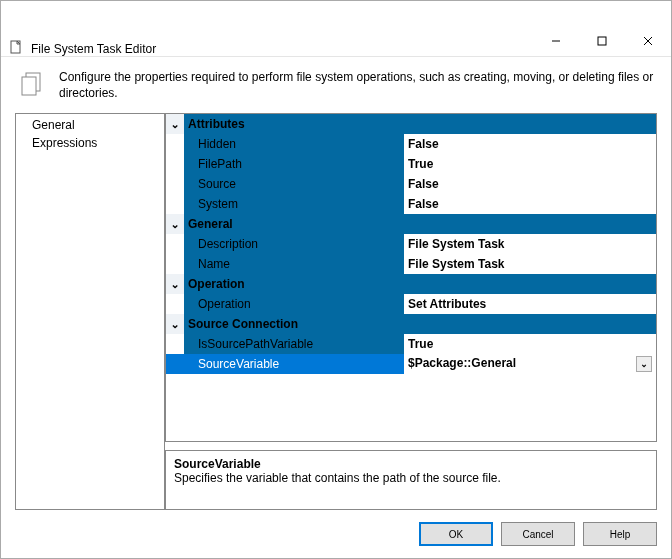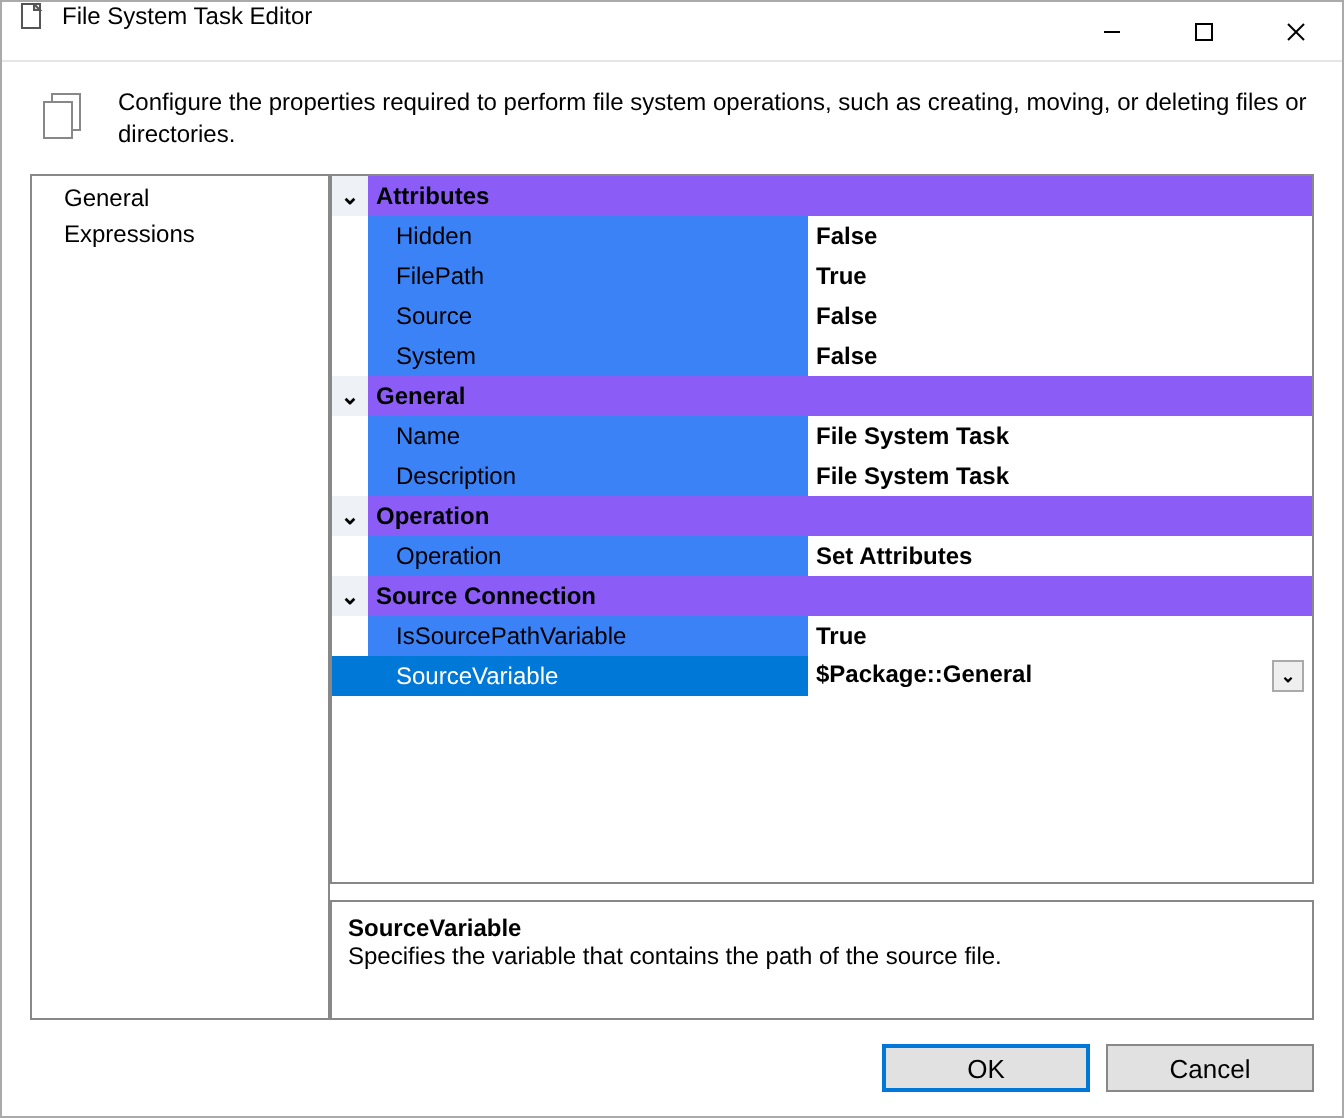--- a/index.html
+++ b/index.html
@@ -14,22 +14,23 @@
     width: 672px;
     height: 559px;
     border: 1px solid #aaa;
     background: #fff;
     display: flex;
     flex-direction: column;
   }
   .titlebar {
     height: 30px;
     display: flex;
-    align-items: flex-start;
+    align-items: flex-end;
     border-bottom: 1px solid #e5e5e5;
+    margin-top: 26px;
   }
   .title-icon {
     width: 16px; height: 16px;
     margin: 0 6px 0 8px;
     display: flex; align-items: center; justify-content: center;
   }
   .title-text { flex: 0 0 auto; font-size: 12px; }
   .title-spacer { flex: 1; }
   .winbtn {
     width: 46px; height: 30px;
@@ -78,31 +79,31 @@
   .propgrid {
     flex: 1;
     border: 1px solid #888;
     background: #fff;
     overflow: hidden;
     position: relative;
   }
   .pg-table { width: 100%; border-collapse: collapse; table-layout: fixed; }
   .pg-row td { height: 20px; }
   .pg-cat td {
-    background: #8b5cf6;
+    background: #0369a1;
     font-weight: 700;
     padding: 2px 4px 2px 4px;
   }
   .pg-cat .chev {
     width: 14px; padding: 0; text-align: center; font-size: 11px;
     background: #eef2f6;
   }
   .pg-kv { }
   .pg-kv td.indent { width: 14px; background:#fff; }
-  .pg-kv td.key { padding: 2px 4px 2px 14px; background:#3b82f6; }
+  .pg-kv td.key { padding: 2px 4px 2px 14px; background:#0369a1; }
   .pg-kv td.val { padding: 2px 4px; font-weight: 700; background:#fff; }
   .pg-kv.sel td.key { background:#0078d7; color:#fff; }
   .pg-kv.sel td.val { background:#fff; }
   .pg-kv.sel td.indent { background:#0078d7; }
   .pg-kv td.val .dd {
     float: right;
     width: 16px; height: 16px;
     border: 1px solid #aaa;
     background: #efefef;
     display: inline-flex; align-items:center; justify-content:center;
@@ -120,24 +121,24 @@
 
   .footer {
     height: 48px;
     display: flex;
     align-items: center;
     justify-content: flex-end;
     gap: 8px;
     padding: 0 14px 0 0;
   }
   .btn {
-    width: 104px; height: 24px;
+    width: 74px; height: 24px;
     border: 1px solid #888;
     background: #e1e1e1;
-    font-size: 13px;
+    font-size: 10px;
     display: inline-flex; align-items: center; justify-content: center;
     cursor: default;
   }
   .btn.default { border: 2px solid #0078d7; background:#e1e1e1; }
 
   svg { display:block; }
 </style>
 </head>
 <body>
 
@@ -219,26 +220,26 @@
                 <td class="key">System</td>
                 <td class="val">False</td>
               </tr>
 
             <tr class="pg-row pg-cat">
               <td class="chev">⌄</td>
               <td colspan="2">General</td>
             </tr>
             <tr class="pg-row pg-kv">
                 <td class="indent"></td>
+                <td class="key">Description</td>
+                <td class="val">File System Task</td>
+              </tr>
+            <tr class="pg-row pg-kv">
+                <td class="indent"></td>
                 <td class="key">Name</td>
-                <td class="val">File System Task</td>
-              </tr>
-            <tr class="pg-row pg-kv">
-                <td class="indent"></td>
-                <td class="key">Description</td>
                 <td class="val">File System Task</td>
               </tr>
 
             <tr class="pg-row pg-cat">
               <td class="chev">⌄</td>
               <td colspan="2">Operation</td>
             </tr>
             <tr class="pg-row pg-kv">
                 <td class="indent"></td>
                 <td class="key">Operation</td>
@@ -273,15 +274,18 @@
     </div>
   </div>
 
   <div class="footer">
     <div class="btn default">
         <span>OK</span>
       </div>
     <div class="btn">
         <span>Cancel</span>
       </div>
+    <div class="btn">
+        <span>Help</span>
+      </div>
   </div>
 
 </div>
 
 </body></html>

